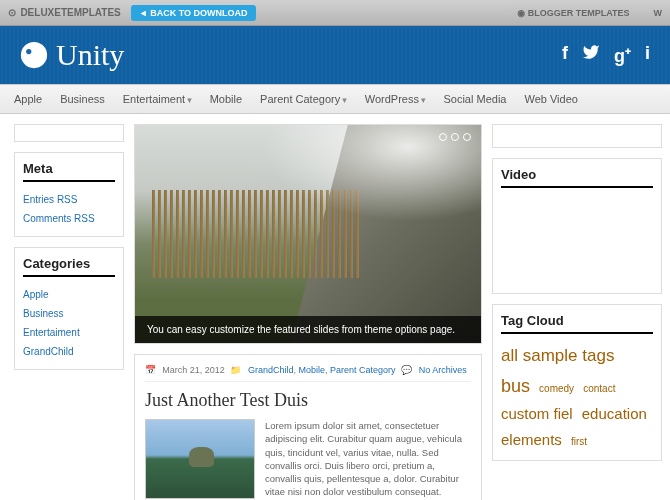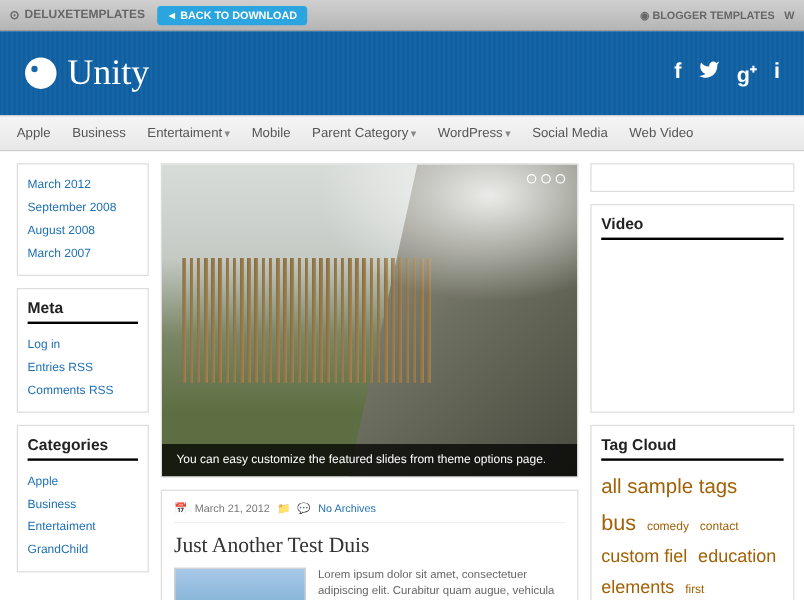--- a/index.html
+++ b/index.html
@@ -1,38 +1,38 @@
 <!DOCTYPE html>
 <html><head>
 <meta charset="utf-8">
 <style>
 *{margin:0;padding:0;box-sizing:border-box;font-family:Arial,Helvetica,sans-serif}
 body{width:670px;height:500px;overflow:hidden;background:#fff}
 .topbar{height:26px;background:linear-gradient(#d0d0d0,#b5b5b5);display:flex;align-items:center;padding:0 8px;font-size:10px;color:#555;border-bottom:1px solid #999}
 .topbar .dt{display:flex;align-items:center;gap:4px;font-weight:bold;color:#666}
 .topbar .btd{background:#2aa5e0;color:#fff;padding:3px 8px;border-radius:3px;margin-left:10px;font-size:9px;font-weight:bold}
-.topbar .right{margin-left:auto;display:flex;gap:8px;align-items:center}
+.topbar .right{margin-left:auto;display:flex;gap:24px;align-items:center}
 .topbar .blg{color:#666;font-size:9px;font-weight:bold}
-.header{height:70px;background:linear-gradient(90deg,#0d5a9c,#1e6fb5,#0d5a9c);background-image:repeating-linear-gradient(90deg,#0e5c9e 0,#1868a8 2px,#0e5c9e 4px);display:flex;align-items:center;padding:0 20px;color:#fff}
+.header{height:58px;background:linear-gradient(90deg,#0d5a9c,#1e6fb5,#0d5a9c);background-image:repeating-linear-gradient(90deg,#0e5c9e 0,#1868a8 2px,#0e5c9e 4px);display:flex;align-items:center;padding:0 20px;color:#fff}
 .logo{display:flex;align-items:center;gap:8px}
 .logo-icon{width:28px;height:28px}
 .logo-text{font-size:30px;font-weight:normal;font-family:Georgia,serif}
 .social{margin-left:auto;display:flex;gap:14px;font-size:18px;font-weight:bold}
 .navbar{height:30px;background:linear-gradient(#f5f5f5,#e8e8e8);border-top:1px solid #ccc;border-bottom:1px solid #ccc;display:flex;align-items:center;padding:0 14px;gap:18px;font-size:11px;color:#555}
 .navbar .item{cursor:pointer}
 .navbar .caret::after{content:"▾";font-size:9px;margin-left:2px;color:#888}
 .content{display:flex;padding:10px 0 0 14px;gap:10px}
 .col-left{width:110px;flex-shrink:0}
 .col-mid{width:348px;flex-shrink:0}
 .col-right{width:170px;flex-shrink:0}
 .widget{border:1px solid #ddd;background:#fff;margin-bottom:10px;padding:8px}
 .widget h3{font-size:13px;font-weight:bold;color:#222;border-bottom:2px solid #000;padding-bottom:4px;margin-bottom:8px}
 .widget ul{list-style:none}
 .widget li{font-size:10px;color:#1e6fb5;padding:4px 0;cursor:pointer}
-.slider{border:1px solid #ddd;height:262px;position:relative;background:linear-gradient(180deg,#d8dcd9 0%,#c5cac5 30%,#7a8665 55%,#5d6e42 80%);overflow:hidden}
+.slider{border:1px solid #ddd;height:220px;position:relative;background:linear-gradient(180deg,#d8dcd9 0%,#c5cac5 30%,#7a8665 55%,#5d6e42 80%);overflow:hidden}
 .slider .mountain{position:absolute;right:0;top:0;width:55%;height:100%;background:linear-gradient(135deg,#9a9890 0%,#6b6d5e 50%,#484a3e 100%);clip-path:polygon(30% 0,100% 0,100% 100%,0 100%)}
 .slider .fog{position:absolute;top:0;right:0;width:70%;height:50%;background:radial-gradient(ellipse at 70% 20%,rgba(255,255,255,0.85),transparent 60%)}
 .slider .trees{position:absolute;bottom:30%;left:5%;width:60%;height:40%;background:repeating-linear-gradient(90deg,#8a6d3f 0,#9d8454 3px,transparent 3px,transparent 6px)}
 .slider .dots{position:absolute;top:8px;right:10px;display:flex;gap:4px}
 .slider .dots span{width:8px;height:8px;border:1px solid #fff;border-radius:50%;display:block}
 .slider .caption{position:absolute;bottom:0;left:0;right:0;background:rgba(0,0,0,0.75);color:#fff;font-size:10px;padding:8px 12px}
 .post{border:1px solid #ddd;margin-top:10px;padding:10px}
 .post-meta{font-size:9px;color:#777;display:flex;gap:6px;align-items:center;border-bottom:1px solid #eee;padding-bottom:6px;margin-bottom:8px;flex-wrap:wrap}
 .post-meta .lnk{color:#1e6fb5}
 .post h2{font-size:18px;font-family:Georgia,serif;color:#333;margin-bottom:8px;font-weight:normal}
@@ -89,31 +89,24 @@
     <span class="item">Mobile</span>
     <span class="item caret">Parent Category</span>
     <span class="item caret">WordPress</span>
     <span class="item">Social Media</span>
     <span class="item">Web Video</span>
   </div>
 
 <div class="content">
   <div class="col-left">
     <div class="widget">
-      <ul id="archives-list">
-          <li>March 2012</li>
-          <li>September 2008</li>
-          <li>August 2008</li>
-          <li>March 2007</li>
-        </ul>
     </div>
     <div class="widget">
       <h3>Meta</h3>
       <ul id="meta-list">
-          <li>Log in</li>
           <li>Entries RSS</li>
           <li>Comments RSS</li>
         </ul>
     </div>
     <div class="widget">
       <h3>Categories</h3>
       <ul id="cat-list">
           <li>Apple</li>
           <li>Business</li>
           <li>Entertaiment</li>
@@ -132,34 +125,35 @@
           <span></span>
           <span></span>
         </div>
       <div class="caption">You can easy customize the featured slides from theme options page.</div>
     </div>
     <div class="post">
       <div class="post-meta">
         <span>📅</span>
         <span>March 21, 2012</span>
         <span>📁</span>
+        <span id="post-cats"><span class="lnk">GrandChild</span>, <span class="lnk">Mobile</span>, <span class="lnk">Parent Category</span></span>
         <span>💬</span>
         <span class="lnk">No Archives</span>
       </div>
       <h2>Just Another Test Duis</h2>
       <div class="post-body">
         <div class="post-img"></div>
         <div class="post-text">Lorem ipsum dolor sit amet, consectetuer adipiscing elit. Curabitur quam augue, vehicula quis, tincidunt vel, varius vitae, nulla. Sed convallis orci. Duis libero orci, pretium a, convallis quis, pellentesque a, dolor. Curabitur vitae nisi non dolor vestibulum consequat. Quisque mattis cursus lacus. Sed sed nunc.</div>
       </div>
     </div>
   </div>
 
   <div class="col-right">
     <div class="searchbox"></div>
-    <div class="widget" style="height:174px">
+    <div class="widget" style="height:136px">
       <h3>Video</h3>
     </div>
     <div class="widget">
       <h3>Tag Cloud</h3>
       <div class="tagcloud" id="tagcloud"><a class="s1">all sample tags</a> <a class="s4">bus</a> <a class="s2">comedy</a> <a class="s2">contact</a> <a class="s3">custom fiel</a> <a class="s3">education</a> <a class="s3">elements</a> <a class="s2">first</a> </div>
     </div>
   </div>
 </div>
 
 </body></html>

